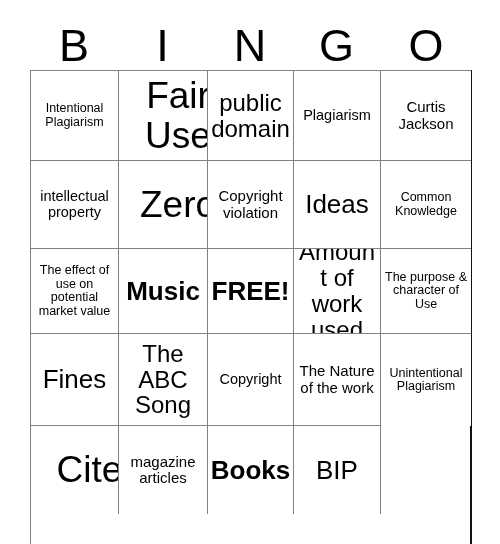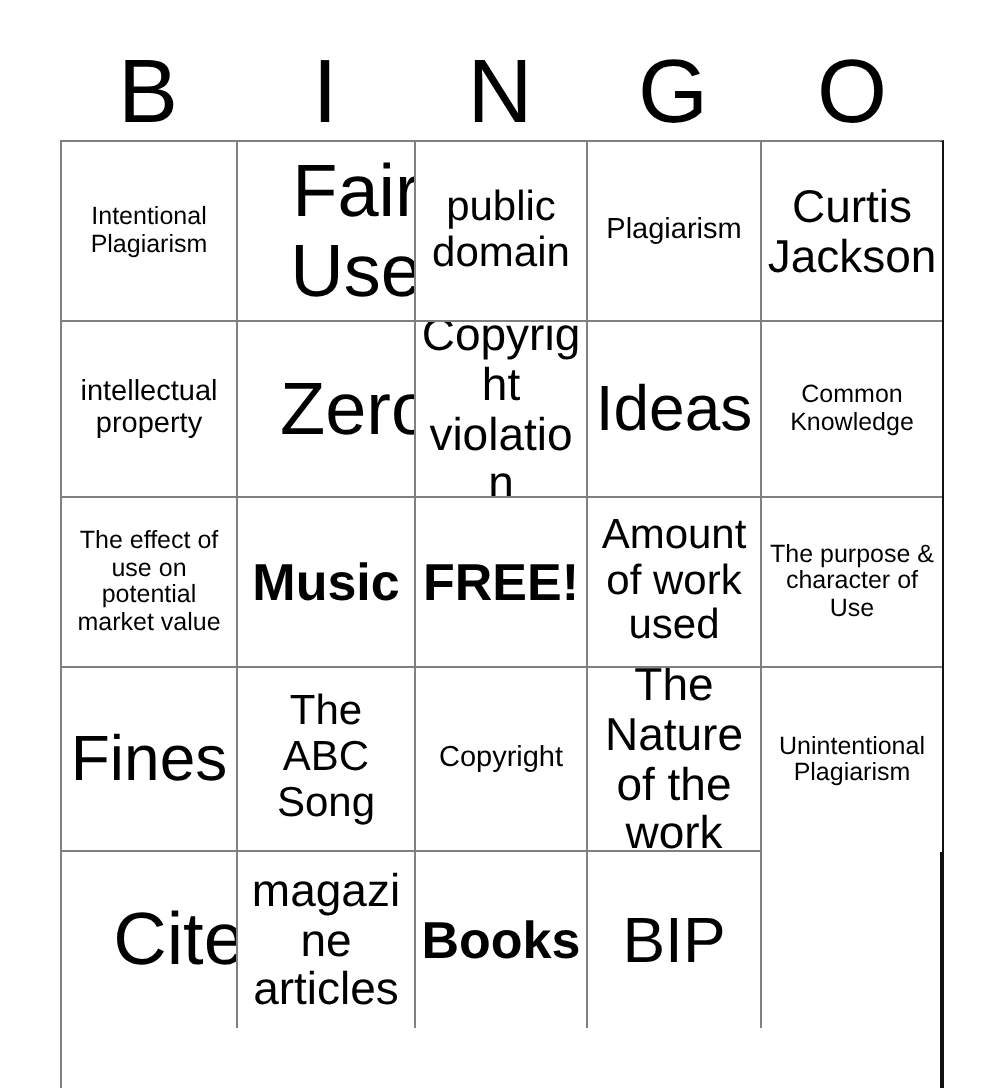--- a/index.html
+++ b/index.html
@@ -85,24 +85,24 @@
   .cell span {
     display: block;
     line-height: 1.08;
     width: 100%;
     word-wrap: break-word;
   }
 
   
   .sz-xs span { font-size: 12.5px; }
   .sz-s  span { font-size: 14.5px; }
-  .sz-m  span { font-size: 23px; }
-  .sz-l  span { font-size: 21px; }
+  .sz-m  span { font-size: 15px; }
+  .sz-l  span { font-size: 24px; }
   .sz-xl span { font-size: 26px; font-weight: bold; }
-  .sz-xxl span { font-size: 32px; }
+  .sz-xxl span { font-size: 26px; }
   .sz-huge span { font-size: 37px; margin-left: 30px; }
 </style>
 </head>
 <body>
 
 <div id="card">
 
   <div class="header-row">
     <div class="header-cell hc-0">B</div>
     <div class="header-cell hc-1">I</div>

